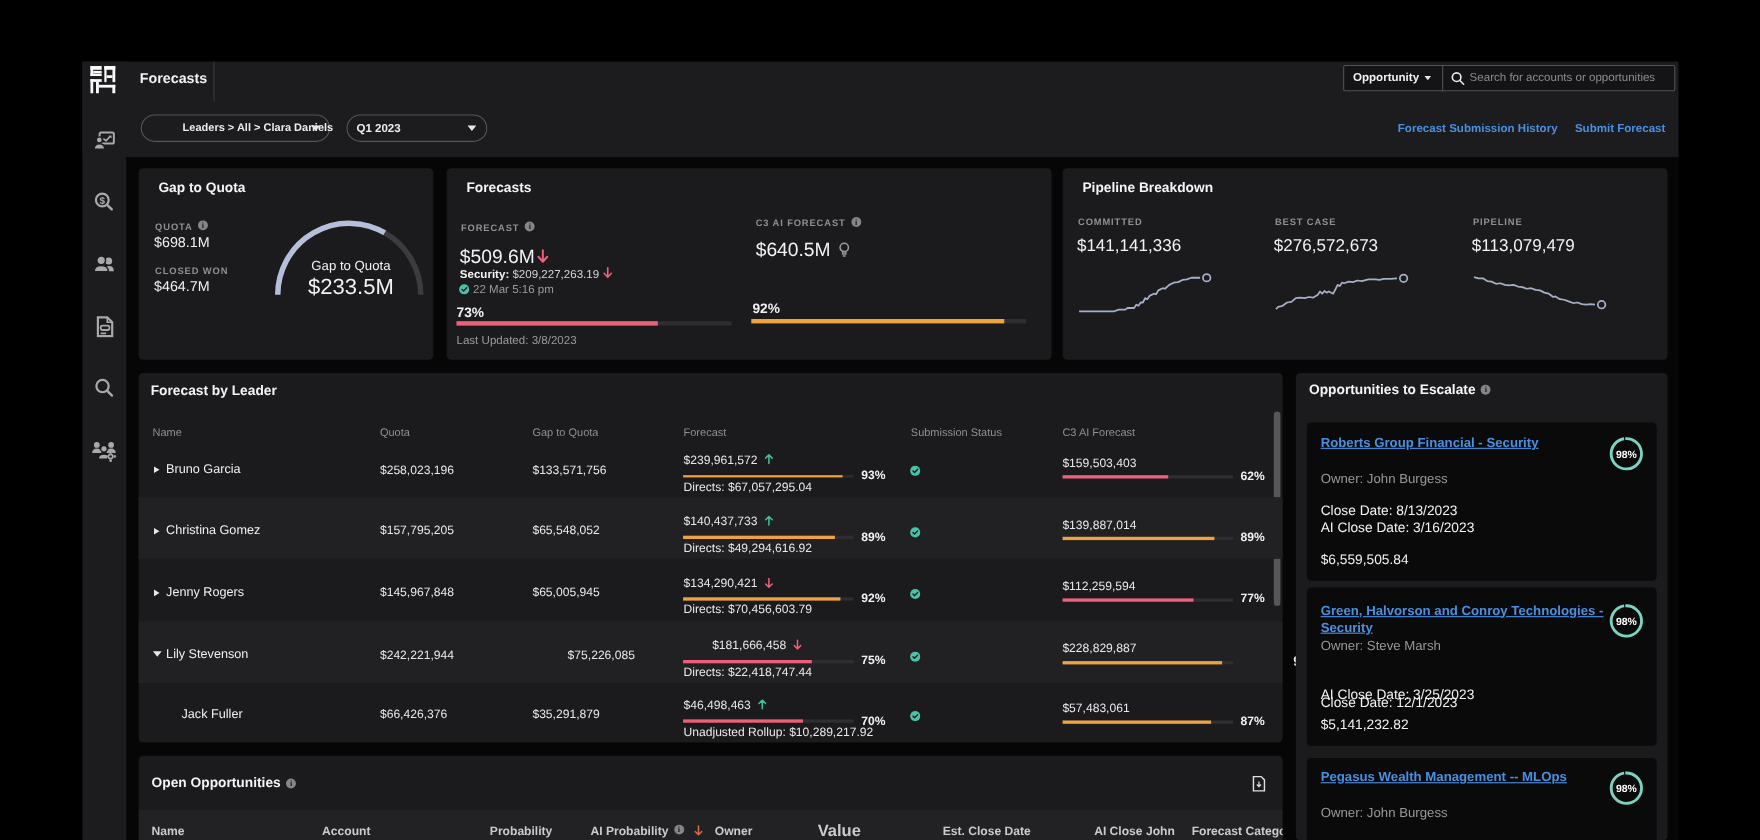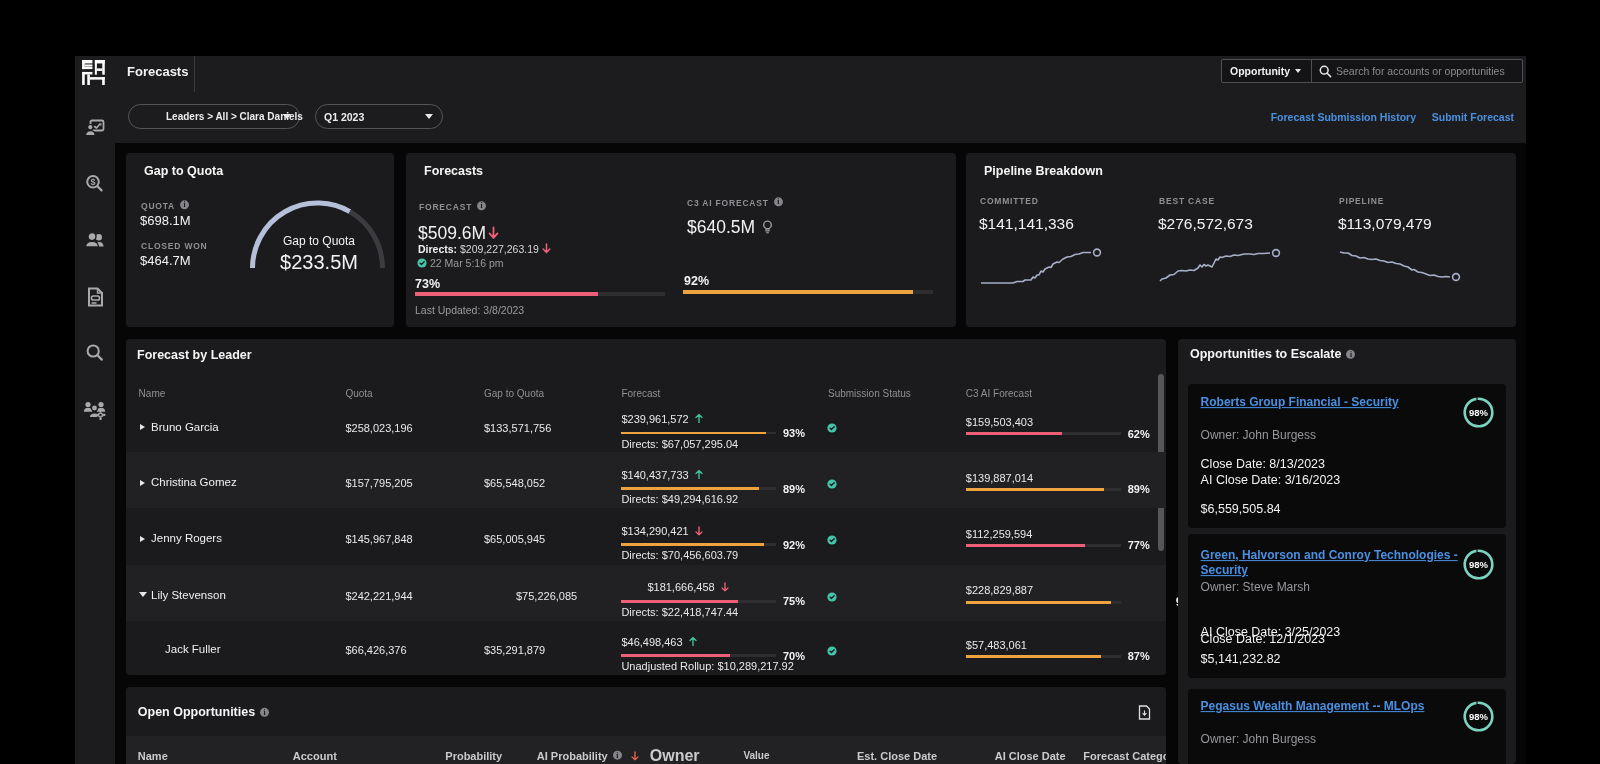--- a/index.html
+++ b/index.html
@@ -147,21 +147,21 @@
     <div class="t" style="left:319px; top:242px; font-size:12px; transform:translate(-50%,-50%);">Gap to Quota</div>
     <div class="t" style="left:319px; top:261.5px; font-size:20px; transform:translate(-50%,-50%);">$233.5M</div>
   </div>
   <div id="card-forecasts">
     <div class="panel" style="left:406px; top:153px; width:550px; height:174px;"></div>
     <div class="t card-title" style="left:424px; top:171px;">Forecasts</div>
     <div class="t lbl" style="left:419px; top:206.5px;">FORECAST<span class="infoi">i</span></div>
     <div class="t" style="left:418px; top:232.5px; font-size:17.5px;">$509.6M <svg class="ar" width="11" height="14" viewBox="0 0 11 14">
         <path d="M5.5 1.5 V11.5 M1.5 7.5 L5.5 12 L9.5 7.5" fill="none" stroke="#ee5f79" stroke-width="1.8" stroke-linecap="round" stroke-linejoin="round"></path>
       </svg></div>
-    <div class="t" style="left:418px; top:249px; font-size:10.5px;"><span style="font-weight:600;">Directs:</span> <span style="color:#d6d6d8;">$209,227,263.19</span> <svg class="ar" width="9" height="11" viewBox="0 0 9 11">
+    <div class="t" style="left:418px; top:249px; font-size:10.5px;"><span style="font-weight:600;">Security:</span> <span style="color:#d6d6d8;">$209,227,263.19</span> <svg class="ar" width="9" height="11" viewBox="0 0 9 11">
         <path d="M4.5 1 V8.7 M1.2 6 L4.5 9.6 L7.8 6" fill="none" stroke="#ee5f79" stroke-width="1.5" stroke-linecap="round" stroke-linejoin="round"></path>
       </svg></div>
     <svg class="abs" style="left:417px; top:258px;" width="10" height="10" viewBox="0 0 10 10">
       <circle cx="5" cy="5" r="4.6" fill="#45c4a9"></circle>
       <path d="M3 5.1 L4.4 6.5 L7.2 3.7" fill="none" stroke="#1b1b1d" stroke-width="1.3" stroke-linecap="round" stroke-linejoin="round"></path>
     </svg>
     <div class="t gray" style="left:430px; top:263px; font-size:10.5px;">22 Mar 5:16 pm</div>
     <div class="t" style="left:415px; top:284px; font-size:12.5px; font-weight:700;">73%</div>
     <div class="bar" style="left:415px; top:291.5px; width:250px; height:4.5px;">
       <div class="fill pink" style="width:73%;"></div>
@@ -368,19 +368,19 @@
         <path d="M1.5 1 h7 L11.5 4 V14 H1.5 Z" fill="none" stroke="#e0e0e0" stroke-width="1.3"></path>
         <path d="M6.5 5.5 v4.5 M4.6 8.2 L6.5 10.1 L8.4 8.2" fill="none" stroke="#e0e0e0" stroke-width="1.1"></path>
       </svg>
       <div class="abs" style="left:0; top:49px; width:1040px; height:28px; background:#222225;"></div>
       <div class="t" style="left:11.8px; top:68.7px; font-size:11px; font-weight:700; color:#cbcbce;">Name</div>
       <div class="t" style="left:166.8px; top:68.7px; font-size:11px; font-weight:700; color:#cbcbce;">Account</div>
       <div class="t" style="left:319.3px; top:68.7px; font-size:11px; font-weight:700; color:#cbcbce;">Probability</div>
       <div class="t" style="left:410.8px; top:68.7px; font-size:11px; font-weight:700; color:#cbcbce;">AI Probability<span class="infoi">i</span>&nbsp;&nbsp;&nbsp;<svg class="ar" width="8" height="10" viewBox="0 0 8 10">
           <path d="M4 1.3 V8.4 M1 6.2 L4 9.2 L7 6.2" fill="none" stroke="#e2654f" stroke-width="1.4" stroke-linecap="round" stroke-linejoin="round"></path>
         </svg></div>
-      <div class="t" style="left:523.8px; top:68.7px; font-size:16px; font-weight:700; color:#cbcbce;">Owner</div>
-      <div class="t" style="left:617.4px; top:68.7px; font-size:10px; font-weight:700; color:#cbcbce;">Value</div>
+      <div class="t" style="left:523.8px; top:68.7px; font-size:11px; font-weight:700; color:#cbcbce;">Owner</div>
+      <div class="t" style="left:617.4px; top:68.7px; font-size:15px; font-weight:700; color:#cbcbce;">Value</div>
       <div class="t" style="left:731px; top:68.7px; font-size:11px; font-weight:700; color:#cbcbce;">Est. Close Date</div>
-      <div class="t" style="left:868.7px; top:68.7px; font-size:11px; font-weight:700; color:#cbcbce;">AI Close Date</div>
+      <div class="t" style="left:868.7px; top:68.7px; font-size:11px; font-weight:700; color:#cbcbce;">AI Close John</div>
       <div class="t" style="left:957.3px; top:68.7px; font-size:11px; font-weight:700; color:#cbcbce;">Forecast Category</div>
     </div>
   </div>
 
 </body></html>

